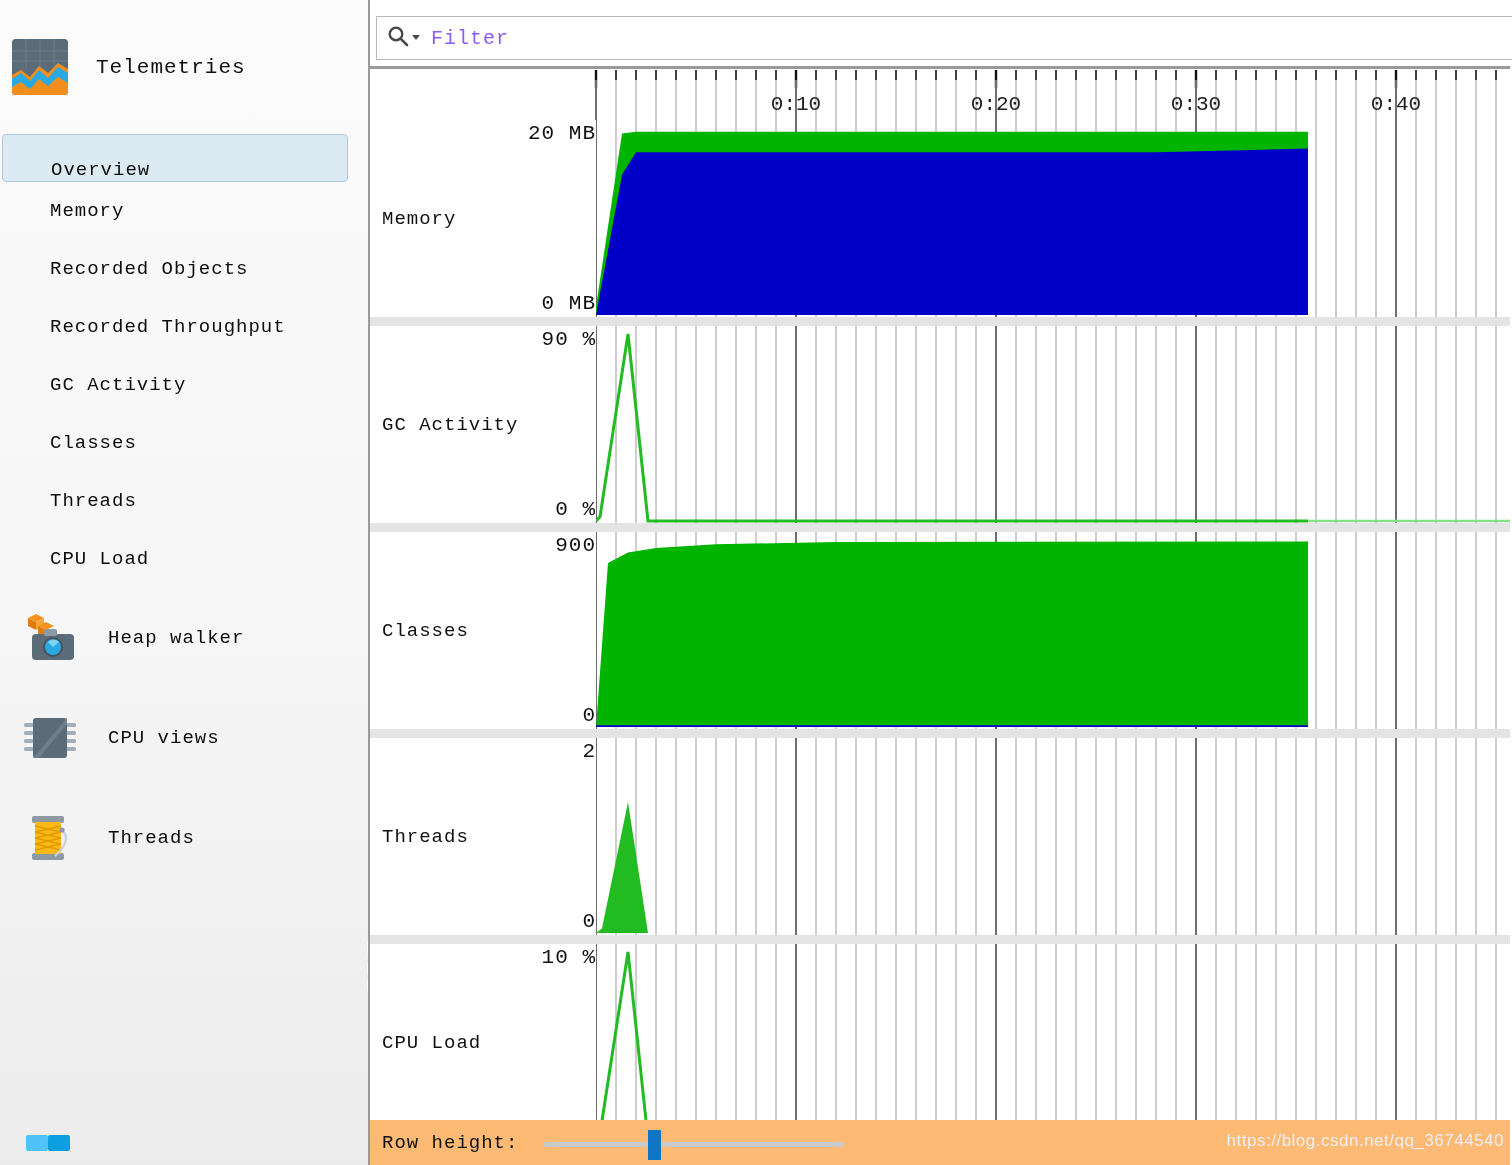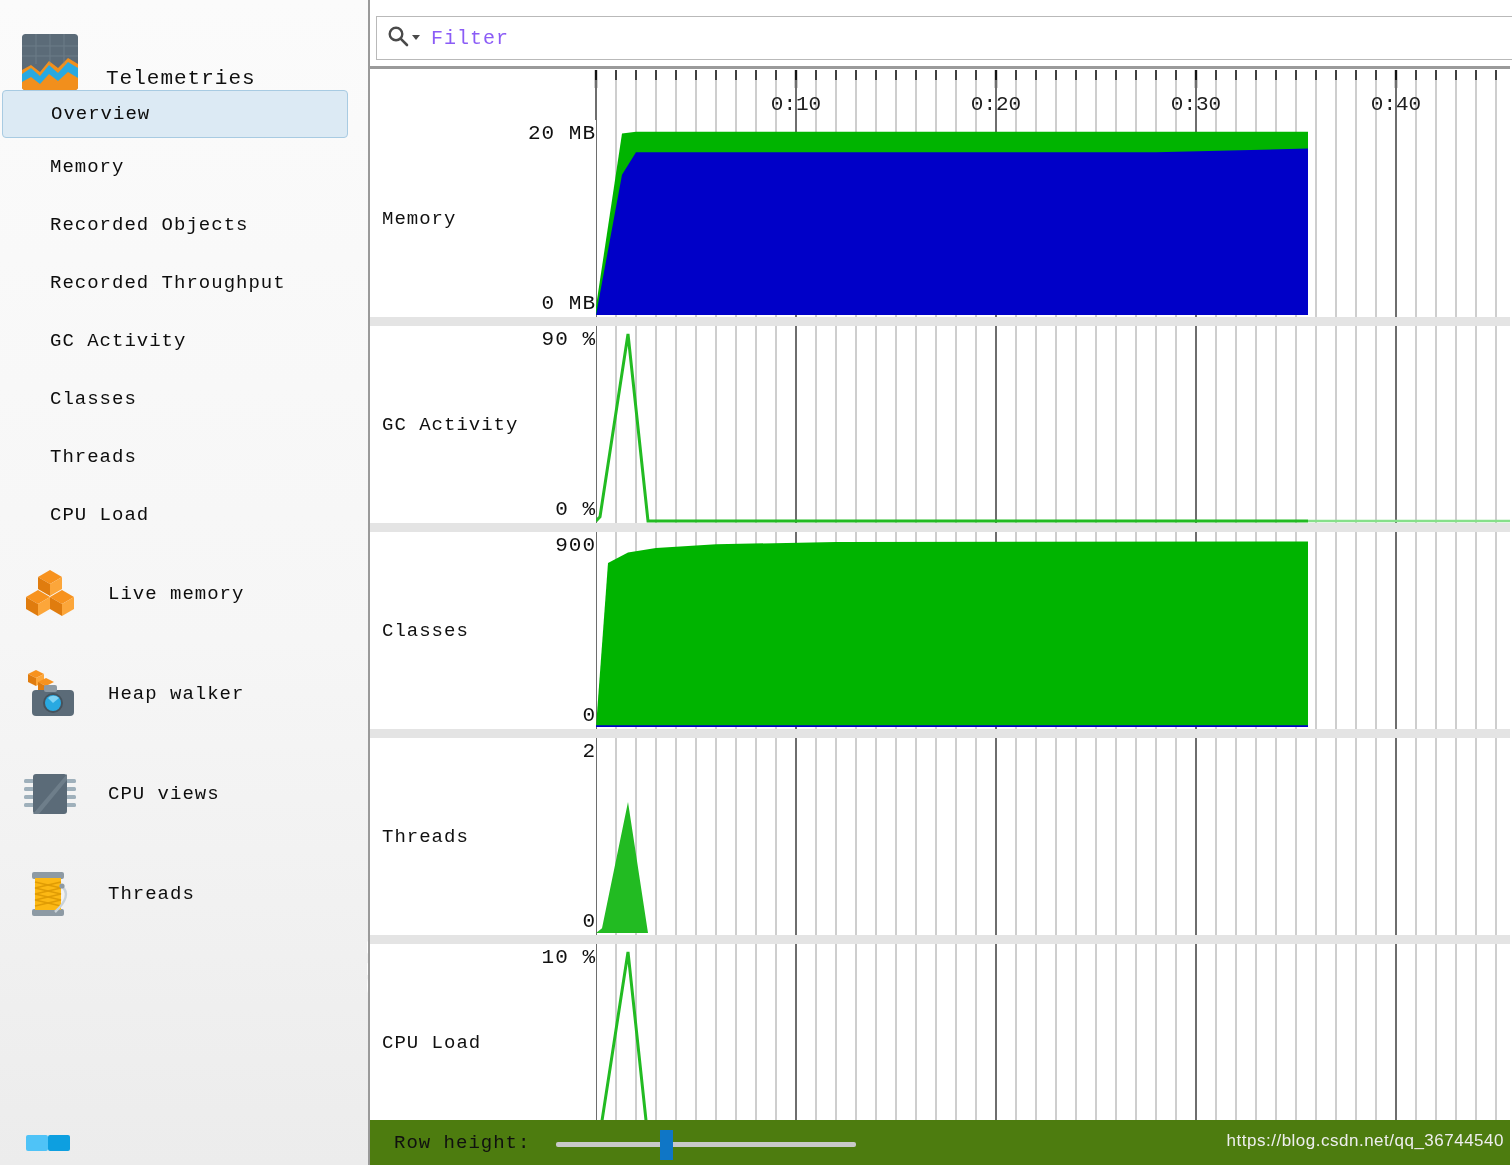--- a/index.html
+++ b/index.html
@@ -29,22 +29,22 @@
     font-family: "Liberation Sans", sans-serif;
     font-size: 86px; font-weight: 700;
     color: #ffffff;
     letter-spacing: -2px;
     opacity: 0.95;
     text-shadow: 0 1px 0 #e3e3e3;
     pointer-events: none;
     white-space: nowrap;
   }
   .sb-header {
-    display: flex; align-items: flex-end;
-    height: 90px; padding-left: 22px;
+    display: flex; align-items: center;
+    height: 134px; padding-left: 12px;
   }
   .sb-header .ttl {
     margin-left: 28px;
     font-size: 21px; color: #101010;
     letter-spacing: 1px;
   }
   .icon-telemetries { width: 56px; height: 56px; position: relative; border-radius: 3px; overflow: hidden; }
 
   .sb-sub {
     height: 58px;
@@ -54,20 +54,21 @@
     letter-spacing: 1px;
     position: relative;
   }
   .sb-sub.selected {
     background: #dceaf4;
     border: 1px solid #a8cbe2;
     border-radius: 4px;
     margin: 0 20px 0 2px;
     height: 48px;
     padding-left: 48px;
+    align-items: flex-end;
   }
   .sb-main {
     height: 100px;
     display: flex; align-items: center;
     padding-left: 22px;
   }
   .sb-main .lbl {
     margin-left: 30px;
     font-size: 19px; color: #0d0d0d;
     letter-spacing: 1px;
@@ -111,22 +112,22 @@
   .ycol { position: absolute; left: 0; top: 0; width: 226px; height: 100%; }
   .rowname {
     position: absolute; left: 12px; top: 50%; transform: translateY(-50%);
     font-size: 19px; color: #101010; letter-spacing: 1px; white-space: nowrap;
   }
 
   .gridsvg { position: absolute; left: 0; top: 0; }
 
   #rowheightbar {
     position: absolute; left: 0; bottom: 0; width: 1140px; height: 45px;
-    display: flex; align-items: center; padding-left: 24px;
-    background: #4d7c0f;
+    display: flex; align-items: center; padding-left: 12px;
+    background: #fdba74;
   }
   #rowheightbar .rh-label { font-size: 19px; color: #101010; letter-spacing: 1px; white-space: nowrap; }
   .slider-wrap { position: relative; margin-left: 26px; width: 300px; height: 30px; }
   .slider-track {
     position: absolute; left: 0; top: 14px; width: 300px; height: 5px;
     background: #c9c9c9; border-radius: 2px;
   }
   .slider-thumb {
     position: absolute; left: 104px; top: 2px; width: 13px; height: 30px;
     background: #0f76c6;
@@ -182,38 +183,20 @@
     <div class="sb-sub">
       <span>Classes</span>
     </div>
     <div class="sb-sub">
       <span>Threads</span>
     </div>
     <div class="sb-sub">
       <span>CPU Load</span>
     </div>
 
-    <div class="sb-main">
-      <span class="mi">
-        <svg width="56" height="56" viewBox="0 0 56 56">
-          <g fill="#f7921e">
-            <polygon points="28,4 40,11 28,18 16,11"></polygon>
-            <polygon points="16,11 28,18 28,30 16,23" fill="#e07c0e"></polygon>
-            <polygon points="40,11 40,23 28,30 28,18" fill="#fca63a"></polygon>
-            <polygon points="16,24 28,31 16,38 4,31"></polygon>
-            <polygon points="4,31 16,38 16,50 4,43" fill="#e07c0e"></polygon>
-            <polygon points="28,31 28,43 16,50 16,38" fill="#fca63a"></polygon>
-            <polygon points="40,24 52,31 40,38 28,31"></polygon>
-            <polygon points="28,31 40,38 40,50 28,43" fill="#e07c0e"></polygon>
-            <polygon points="52,31 52,43 40,50 40,38" fill="#fca63a"></polygon>
-          </g>
-        </svg>
-      </span>
-      <span class="lbl">Live memory</span>
-    </div>
 
     <div class="sb-main">
       <span class="mi">
         <svg width="56" height="56" viewBox="0 0 56 56">
           <g fill="#f7921e">
             <polygon points="14,4 22,8 14,12 6,8"></polygon>
             <polygon points="6,8 14,12 14,20 6,16" fill="#e07c0e"></polygon>
             <polygon points="22,8 22,16 14,20 14,12" fill="#fca63a"></polygon>
             <polygon points="24,12 32,16 24,20 16,16"></polygon>
             <polygon points="16,16 24,20 24,28 16,24" fill="#e07c0e"></polygon>

